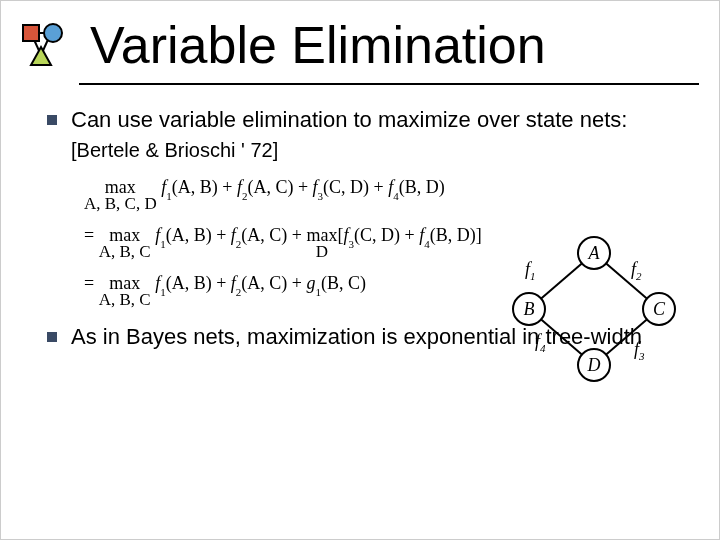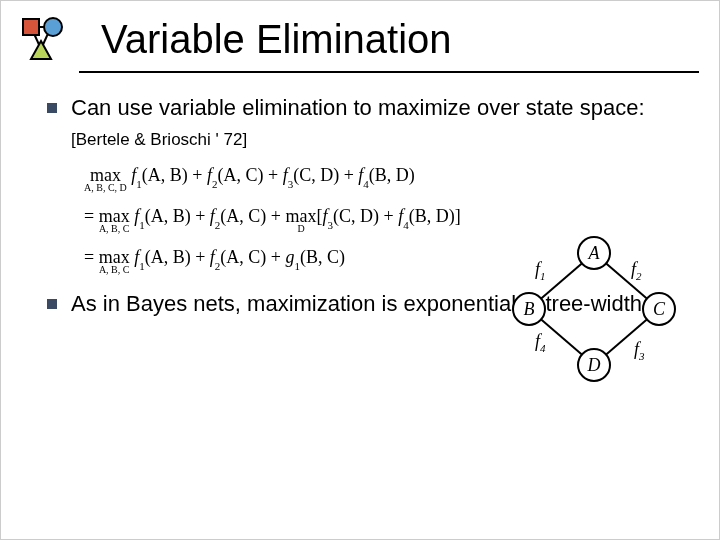--- a/index.html
+++ b/index.html
@@ -17,24 +17,24 @@
     align-items: center;
     padding: 14px 10px 4px 10px;
   }
   .logo {
     width: 64px;
     height: 48px;
     position: relative;
     flex-shrink: 0;
   }
   .title {
-    font-size: 40px;
+    font-size: 52px;
     font-weight: 400;
     color: #000;
-    margin-left: 26px;
+    margin-left: 15px;
     font-family: "Verdana", sans-serif;
   }
   .divider {
     height: 2px;
     background: #000;
     margin: 4px 0 20px 78px;
     width: 620px;
   }
   .content {
     padding: 0 30px 0 46px;
@@ -51,35 +51,35 @@
     margin-top: 10px;
     margin-right: 14px;
     flex-shrink: 0;
   }
   .bullet-text {
     font-size: 22px;
     line-height: 1.35;
     color: #000;
   }
   .citation {
-    font-size: 17px;
+    font-size: 20px;
   }
   .math-block {
     font-family: "Times New Roman", serif;
     font-size: 18px;
     margin: 14px 0 12px 30px;
     line-height: 1.0;
   }
   .math-line {
     margin-bottom: 14px;
     white-space: nowrap;
     margin-left: 7px;
   }
   .sub { font-size: 11px; vertical-align: sub; position: relative; top: 2px; }
-  .under { font-size: 10px; display: block; text-align: center; margin-top: -1px; }
+  .under { font-size: 17px; display: block; text-align: center; margin-top: -1px; }
   .maxwrap { display: inline-block; vertical-align: top; text-align: center; }
   .fn { font-style: italic; }
   .note {
     font-size: 17px;
     margin: 28px 0 24px 44px;
   }
   .graph {
     position: absolute;
     right: 30px;
     top: 228px;
@@ -124,21 +124,21 @@
   </div>
   <div class="title">Variable Elimination</div>
 </div>
 <div class="divider"></div>
 
 <div class="content">
 
   <div class="bullet-item">
     <div class="bullet-sq"></div>
     <div class="bullet-text">
-      <span>Can use variable elimination to maximize over state space:</span>
+      <span>Can use variable elimination to maximize over state nets:</span>
       <span class="citation">[Bertele &amp; Brioschi ' 72]</span>
     </div>
   </div>
 
   <div class="math-block">
 
     <div class="math-line">
       <span class="maxwrap"><span>max</span><span class="under">A, B, C, D</span></span>
       <span class="fn">f</span><span class="sub">1</span><span>(A, B) + </span><span class="fn">f</span><span class="sub">2</span><span>(A, C) + </span><span class="fn">f</span><span class="sub">3</span><span>(C, D) + </span><span class="fn">f</span><span class="sub">4</span><span>(B, D)</span>
     </div>
@@ -170,17 +170,17 @@
   <svg width="190" height="170" style="position:absolute;left:0;top:0;">
     <line x1="95" y1="24" x2="30" y2="80" stroke="#000" stroke-width="2"></line>
     <line x1="95" y1="24" x2="160" y2="80" stroke="#000" stroke-width="2"></line>
     <line x1="30" y1="80" x2="95" y2="136" stroke="#000" stroke-width="2"></line>
     <line x1="160" y1="80" x2="95" y2="136" stroke="#000" stroke-width="2"></line>
   </svg>
   <div class="node" style="left:78px;top:7px;">A</div>
   <div class="node" style="left:13px;top:63px;">B</div>
   <div class="node" style="left:143px;top:63px;">C</div>
   <div class="node" style="left:78px;top:119px;">D</div>
-  <div class="elabel" style="left:36px;top:30px;"><span>f</span><span class="s">1</span></div>
+  <div class="elabel" style="left:26px;top:30px;"><span>f</span><span class="s">1</span></div>
   <div class="elabel" style="left:132px;top:30px;"><span>f</span><span class="s">2</span></div>
   <div class="elabel" style="left:135px;top:110px;"><span>f</span><span class="s">3</span></div>
   <div class="elabel" style="left:36px;top:102px;"><span>f</span><span class="s">4</span></div>
 </div>
 
 </body></html>

